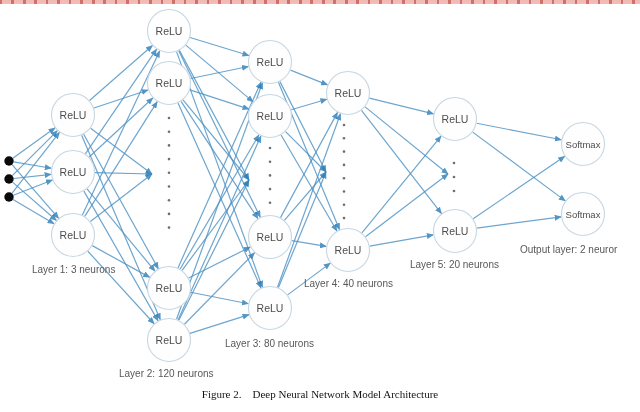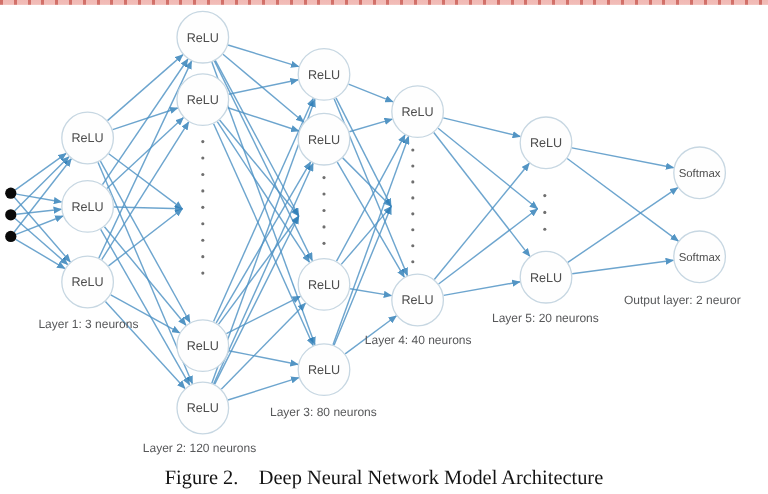--- a/index.html
+++ b/index.html
@@ -5,21 +5,21 @@
   html,body{margin:0;padding:0;background:#ffffff;}
   .stage{position:relative;width:640px;height:412px;background:#ffffff;overflow:hidden;
          font-family:"Liberation Sans",sans-serif;}
   .top-rule{position:absolute;left:0;top:0;width:640px;height:4px;
             background:
               repeating-linear-gradient(90deg, rgba(203,94,86,.85) 0 2.5px, rgba(240,182,177,.85) 2.5px 11.5px),
               linear-gradient(#f6cdc9,#fbe4e2);}
   svg.net{position:absolute;left:0;top:0;}
   svg.net text{font-family:"Liberation Sans","DejaVu Sans",sans-serif;}
   .caption{position:absolute;left:0;top:388px;width:640px;text-align:center;
-           font-family:"Liberation Serif","DejaVu Serif",serif;font-size:17px;color:#141414;
+           font-family:"Liberation Serif","DejaVu Serif",serif;font-size:11px;color:#141414;
            white-space:pre;}
 </style>
 </head>
 <body>
 
 <div class="stage">
   <div class="top-rule"></div>
   <svg class="net" id="net-svg" width="640" height="412" viewBox="0 0 640 412">
       <defs>
         <marker id="arr" markerUnits="userSpaceOnUse" markerWidth="7" markerHeight="6" refX="6.5" refY="3" orient="auto">

